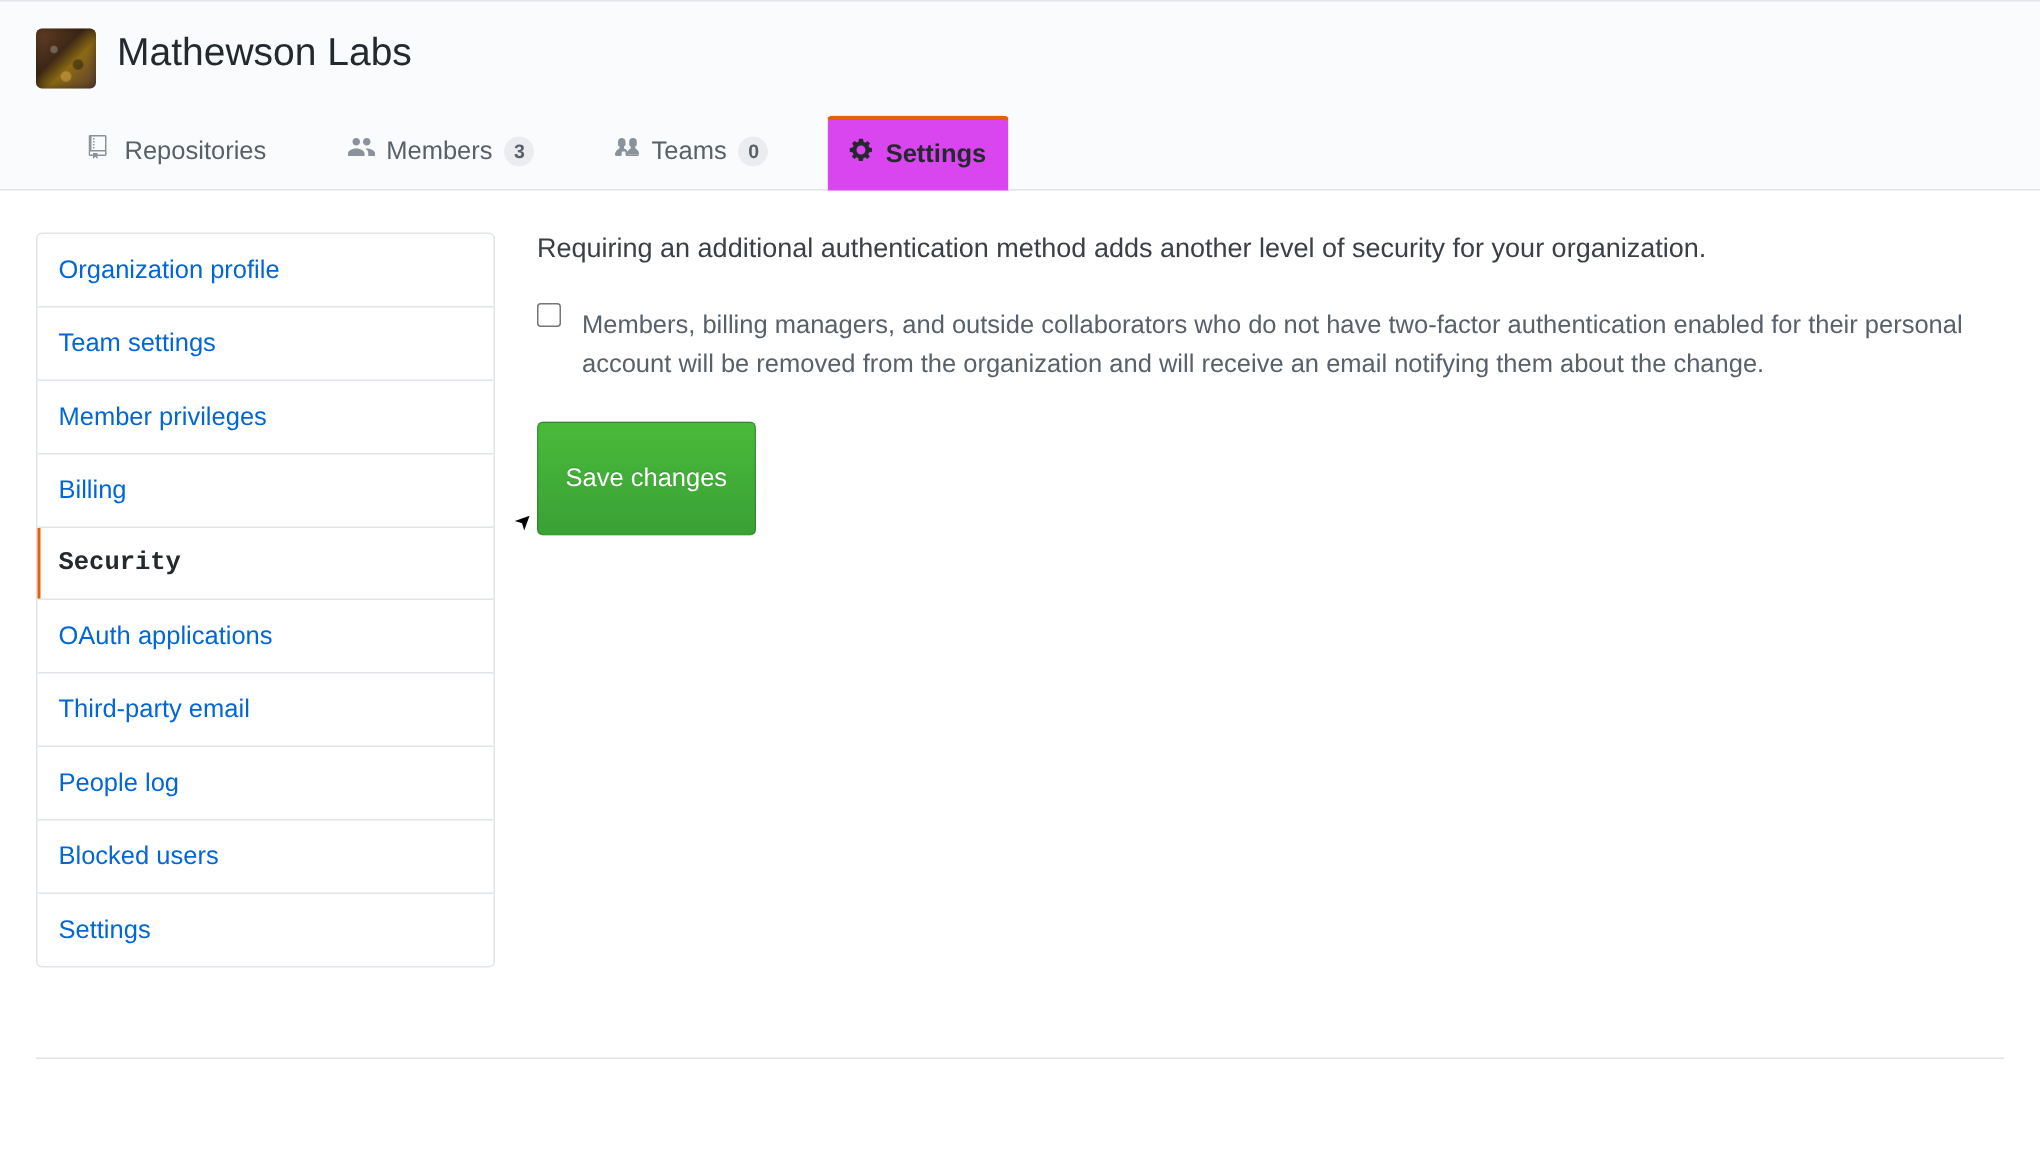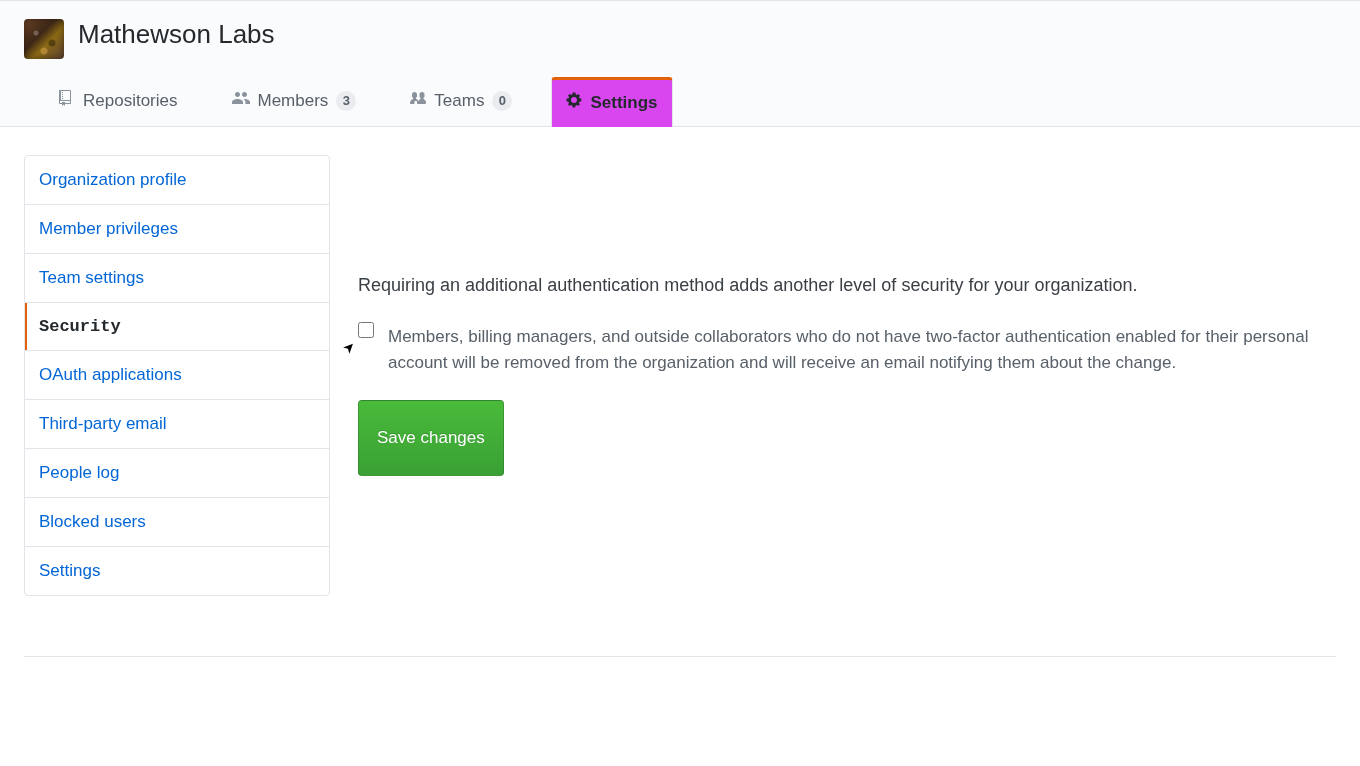--- a/index.html
+++ b/index.html
@@ -94,21 +94,20 @@
     font-weight: 600;
   }
   .tab svg { fill: #8a929c; }
   .tab.selected svg { fill: #24292e; }
 
   .content {
     display: flex;
     padding: 28px 24px 40px 24px;
     gap: 28px;
     max-width: 1360px;
-    align-items: center;
   }
   .sidebar {
     width: 306px;
     flex: 0 0 306px;
   }
   .sidebar-panel {
     border: 1px solid #e1e4e8;
     border-radius: 4px;
     background: #fff;
     overflow: hidden;
@@ -253,22 +252,23 @@
         </div>
       </div>
     </div>
   </div>
 
   <div class="content">
 
     <div class="sidebar">
       <div class="sidebar-panel">
         <a class="sidebar-item">Organization profile</a>
+        <a class="sidebar-item">Team settings</a>
         <a class="sidebar-item">Member privileges</a>
-        <a class="sidebar-item">Team settings</a>
+        <a class="sidebar-item">Billing</a>
         <a class="sidebar-item active">Security</a>
         <a class="sidebar-item">OAuth applications</a>
         <a class="sidebar-item">Third-party email</a>
         <a class="sidebar-item">People log</a>
         <a class="sidebar-item">Blocked users</a>
         <a class="sidebar-item">Settings</a>
       </div>
     </div>
 
     <div class="main">

